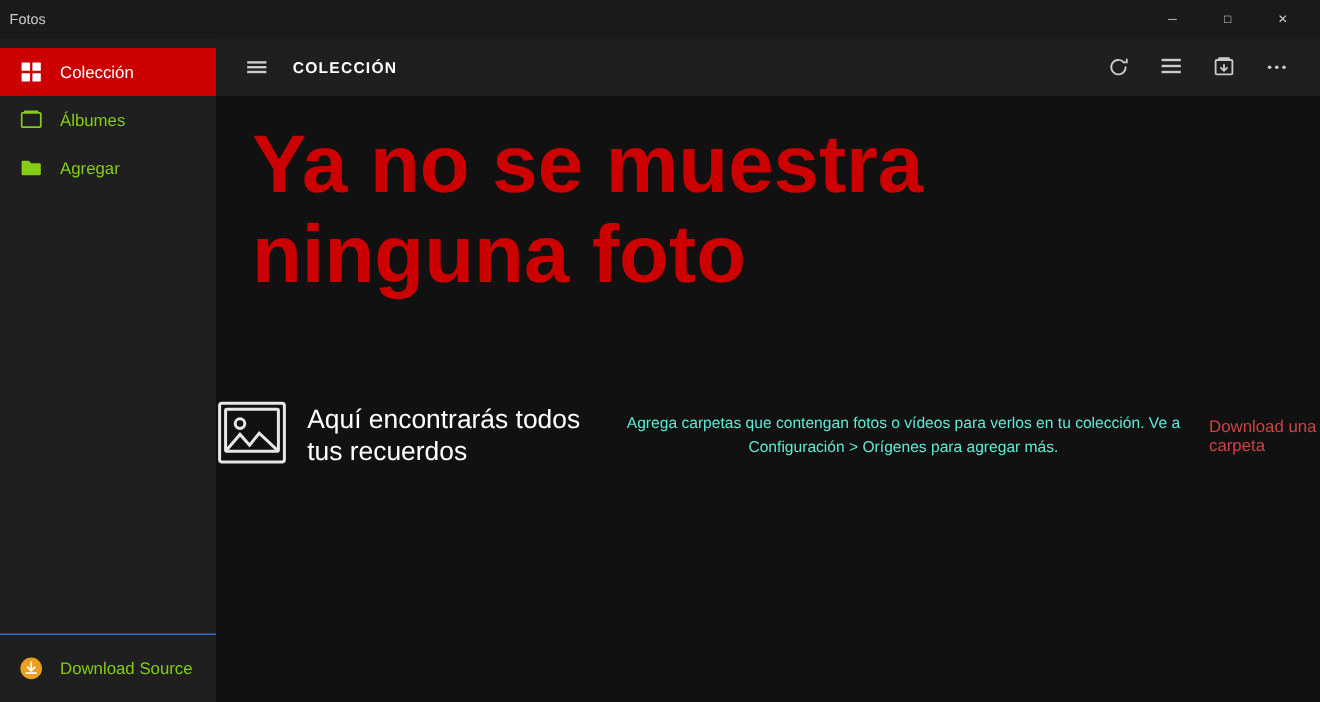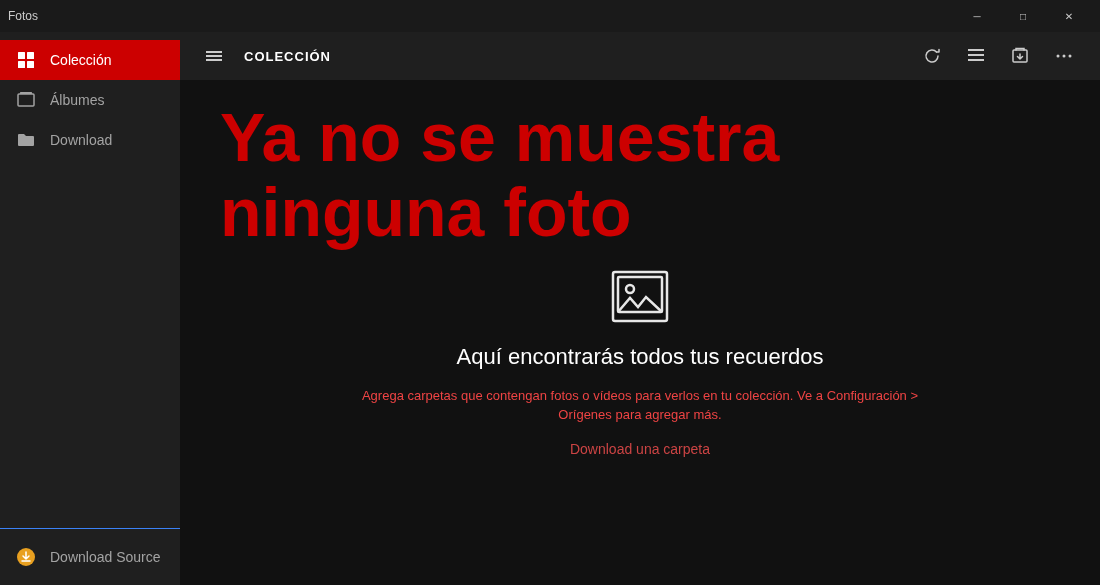--- a/index.html
+++ b/index.html
@@ -62,21 +62,21 @@
     }
     .sidebar-top {
       padding: 8px 0;
       flex: 1;
     }
     .sidebar-item {
       display: flex;
       align-items: center;
       padding: 10px 16px;
       cursor: pointer;
-      color: #a3a3a3;
+      color: #84cc16;
       font-size: 14px;
       gap: 14px;
     }
     .sidebar-item.active {
       background: #cc0000;
       color: #fff;
     }
     .sidebar-icon {
       width: 20px;
       height: 20px;
@@ -145,46 +145,46 @@
       background: #111;
       display: flex;
       flex-direction: column;
       align-items: center;
       justify-content: center;
       position: relative;
     }
     .big-title {
       position: absolute;
       top: 20px;
-      left: 40px;
+      left: 30px;
       font-size: 68px;
       font-weight: 700;
       color: #cc0000;
       line-height: 1.1;
       max-width: 600px;
     }
     .empty-state {
       display: flex;
-      flex-direction: column;
+      flex-direction: row;
       align-items: center;
       gap: 16px;
       margin-top: 60px;
     }
     .photo-icon {
       color: #fff;
       opacity: 0.9;
     }
     .empty-title {
       font-size: 22px;
       color: #fff;
       font-weight: 300;
     }
     .empty-desc {
       font-size: 13px;
-      color: #ef4444;
+      color: #5eead4;
       text-align: center;
       max-width: 560px;
       line-height: 1.5;
     }
     .add-folder-link {
       color: #cc4444;
       font-size: 14px;
       cursor: pointer;
       text-decoration: none;
     }
@@ -236,21 +236,21 @@
         </div>
         <span>Álbumes</span>
       </div>
 
       <div class="sidebar-item">
         <div class="sidebar-icon">
           <svg width="18" height="18" viewBox="0 0 18 18" fill="currentColor">
             <path d="M1 4a1 1 0 011-1h5l2 2h7a1 1 0 011 1v8a1 1 0 01-1 1H2a1 1 0 01-1-1V4z"></path>
           </svg>
         </div>
-        <span>Download</span>
+        <span>Agregar</span>
       </div>
 
     </div>
 
     <div class="sidebar-bottom">
       <div class="sidebar-item">
         <div class="sidebar-icon">
           <svg width="20" height="20" viewBox="0 0 20 20" fill="none">
             <circle cx="10" cy="10" r="9" fill="#e8a020"></circle>
             <path d="M10 5v7M7 9l3 3 3-3" stroke="#fff" stroke-width="1.5" stroke-linecap="round" stroke-linejoin="round"></path>

